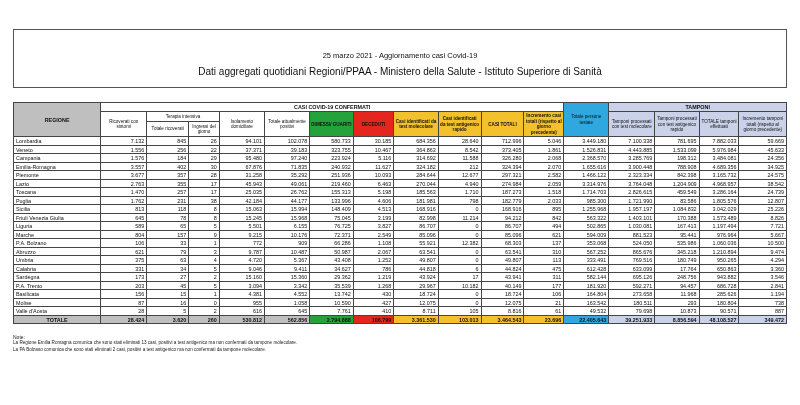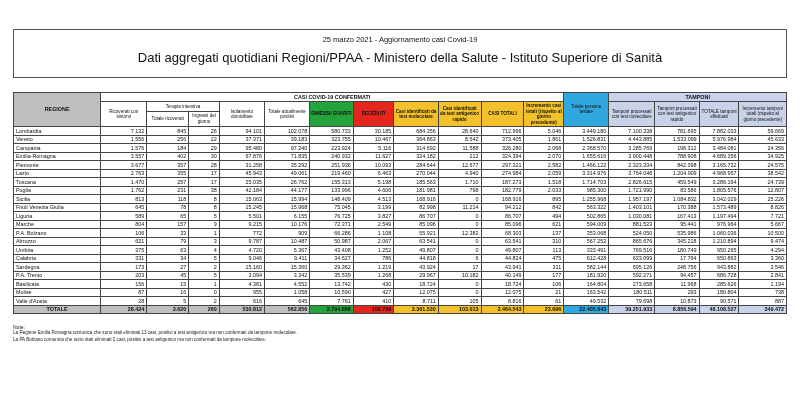--- a/index.html
+++ b/index.html
@@ -1,20 +1,20 @@
 <!DOCTYPE html>
 <html><head>
 <meta charset="utf-8">
 <style>
   html,body{margin:0;padding:0;background:#fff;}
   body{font-family:"Liberation Sans", sans-serif; color:#111; width:800px; height:405px; overflow:hidden;}
   .page{width:774px;margin:0 auto;padding-top:29px;}
-  .title-box{border:1px solid #555;background:#fff;padding:4px 6px 6px 6px;text-align:center;}
+  .title-box{border:1px solid #555;background:#fff;padding:20px 6px 6px 6px;text-align:center;}
   .title-line1{font-size:7.5px;line-height:1.6;}
-  .title-line2{font-size:13px;line-height:1.9;}
+  .title-line2{font-size:10px;line-height:1.9;}
   table{border-collapse:collapse;table-layout:fixed;width:100%;margin-top:14px;}
   th,td{border:1px solid #444;overflow:hidden;white-space:nowrap;}
   thead th{font-size:4.6px;font-weight:normal;text-align:center;vertical-align:middle;padding:1px 1px;line-height:1.2;white-space:normal;background:#fff;}
   thead th.banner{font-weight:bold;font-size:5.4px;}
   thead th.regione{background:#BFBFBF;font-weight:bold;font-size:5.4px;}
   tbody td{font-size:5.4px;height:7.5px;padding:0 2px;text-align:right;vertical-align:middle;}
   tbody td.region{text-align:left;}
   tr.total-row td{font-weight:bold;}
   .c-gray{background:#BFBFBF;}
   .c-green{background:#24A33C;}

